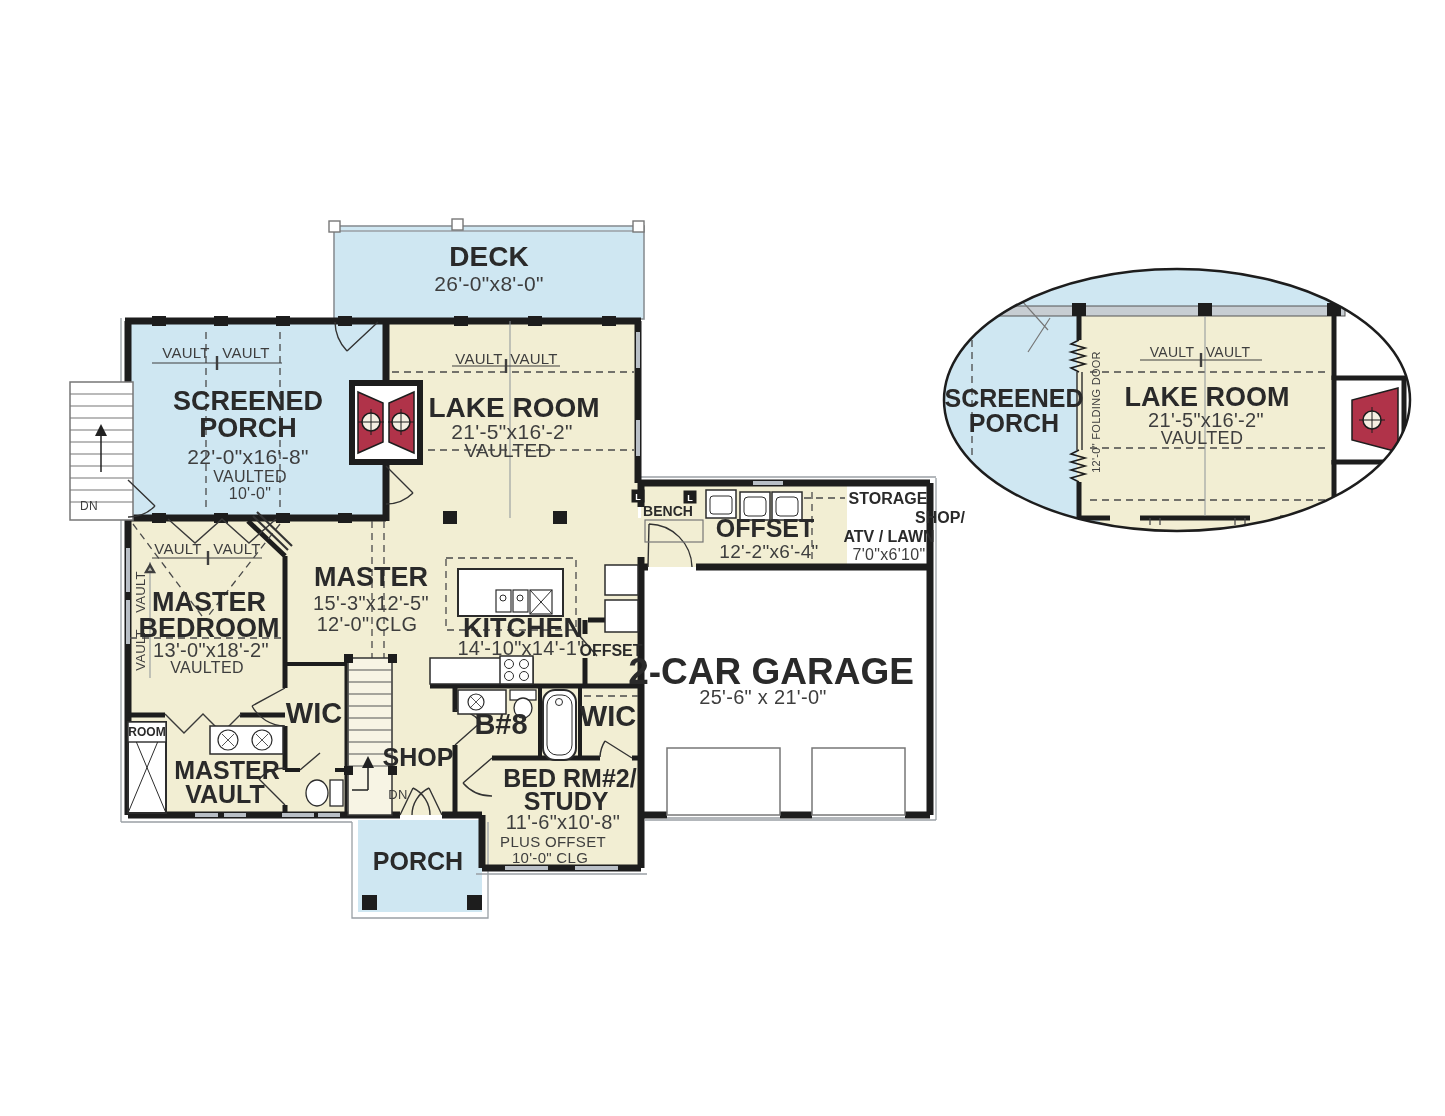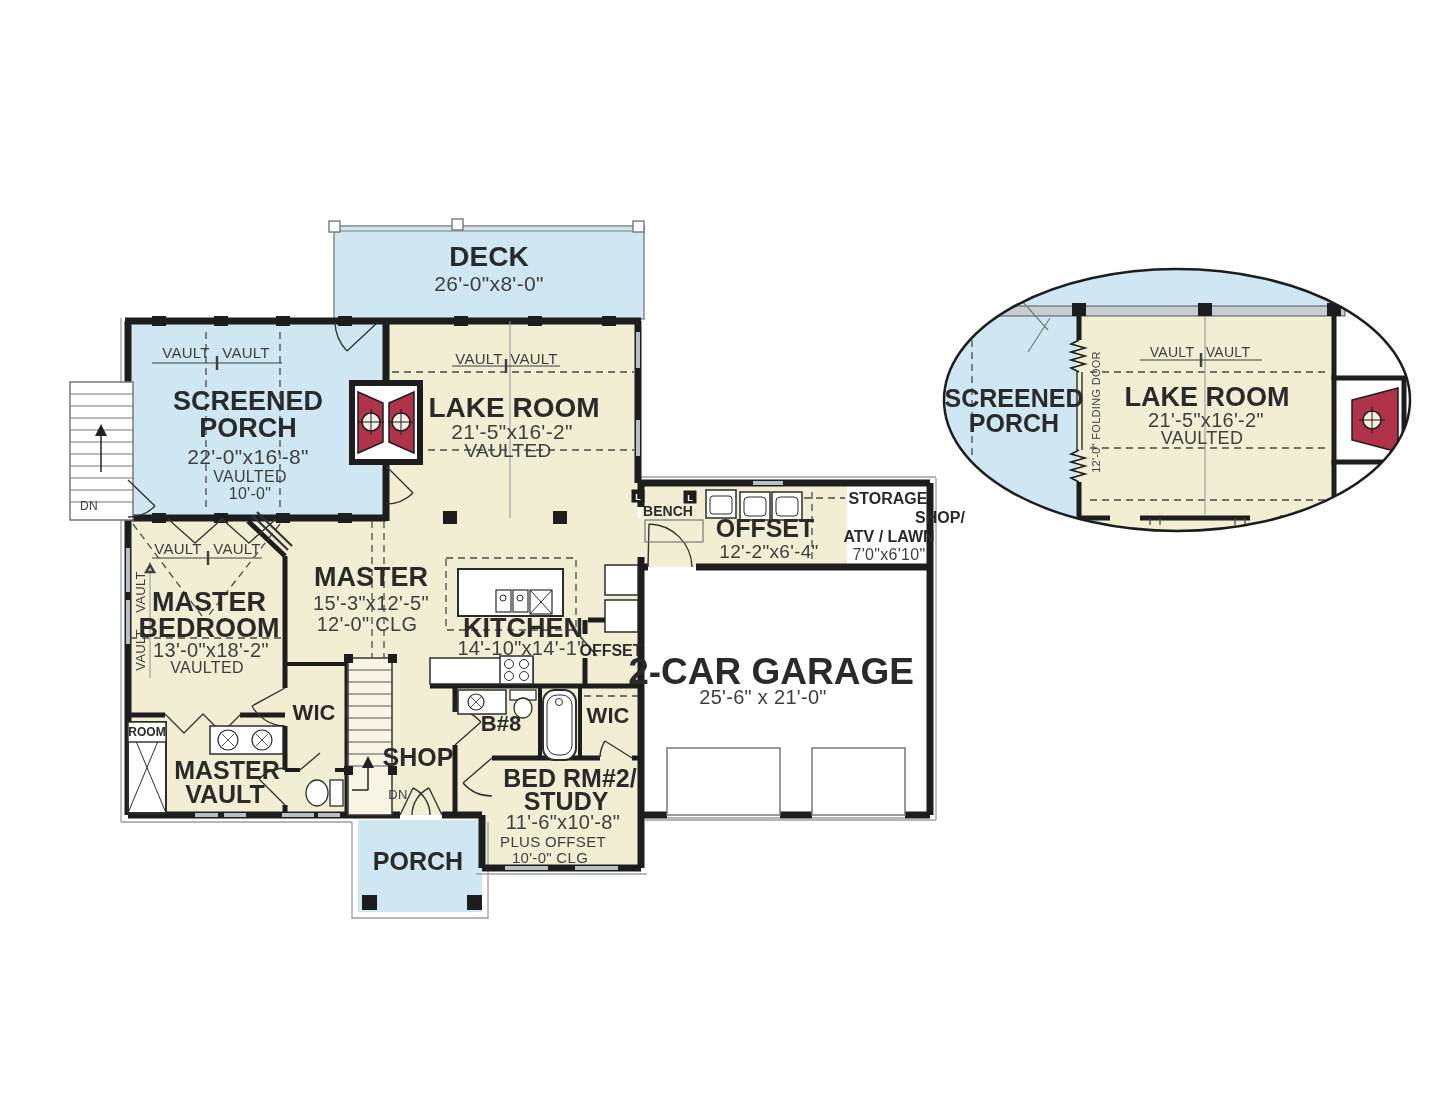--- a/index.html
+++ b/index.html
@@ -5,21 +5,21 @@
   html,body{margin:0;padding:0;background:#fff;}
   .canvas{position:relative;width:1445px;height:1116px;background:#ffffff;
           font-family:"Liberation Sans",sans-serif;overflow:hidden;}
   .canvas svg{position:absolute;left:0;top:0;}
   .lbl{position:absolute;transform:translate(-50%,-50%);white-space:nowrap;
        line-height:1;text-align:center;color:#2b2b2b;}
   .b{font-weight:700;color:#2a2a2a;}
   .dim{font-weight:400;color:#3e3e3e;letter-spacing:.3px;}
   .rot{transform:translate(-50%,-50%) rotate(-90deg);}
   .s29{font-size:37px}.s28{font-size:28px}.s27{font-size:27px}.s25{font-size:25px}
-  .s22{font-size:22px}.s21{font-size:21px}.s20{font-size:20px}.s19{font-size:19px}
+  .s22{font-size:29px}.s21{font-size:21px}.s20{font-size:20px}.s19{font-size:19px}
   .s18{font-size:18px}.s16{font-size:16px}.s15{font-size:15px}.s14{font-size:14px}
   .s13{font-size:13px}.s12{font-size:12px}.s11{font-size:11px}
   .jamb{position:absolute;width:13px;height:13px;background:#1d1d1d;color:#fff;
         font-size:9px;font-weight:700;display:flex;align-items:center;
         justify-content:center;transform:translate(-50%,-50%);}
 </style>
 </head>
 <body>
 
 <div class="canvas">

